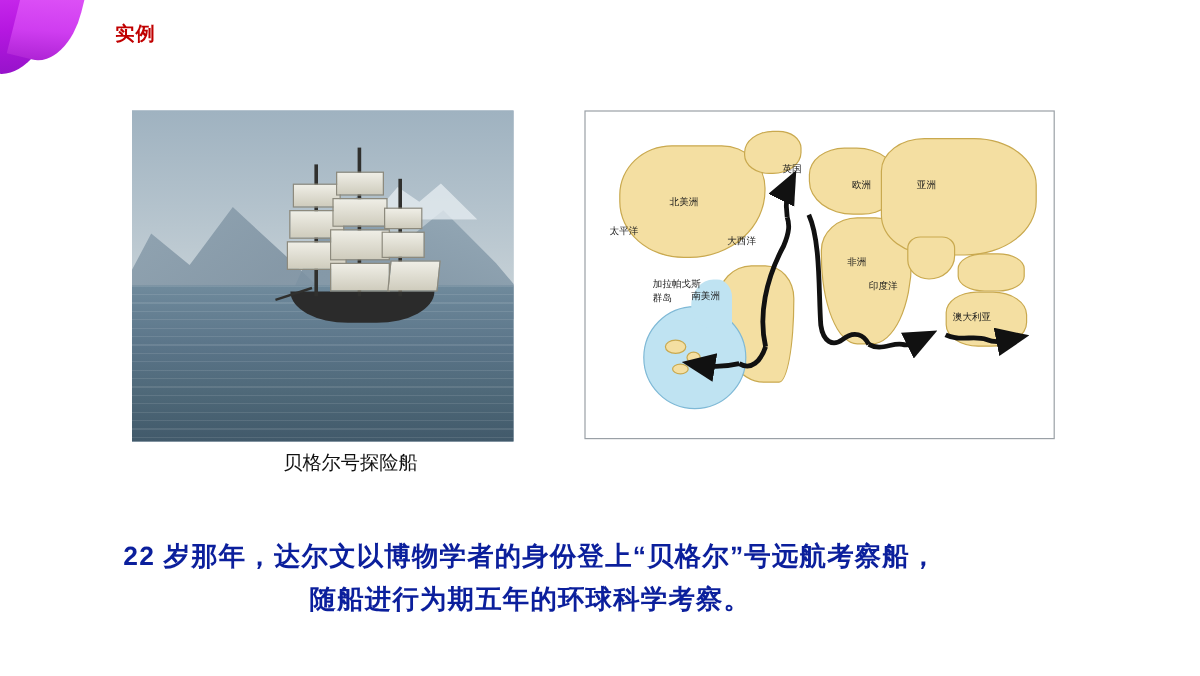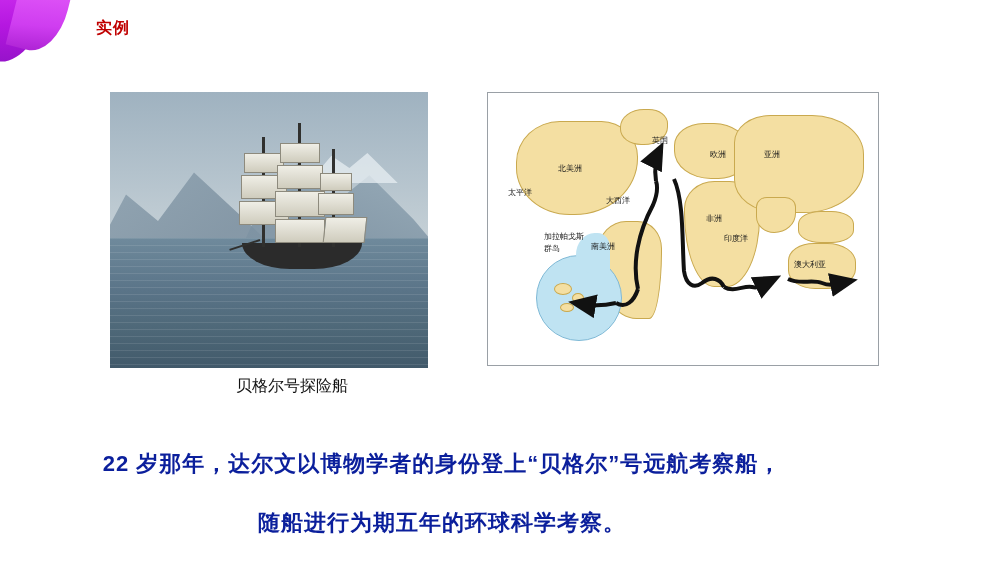--- a/index.html
+++ b/index.html
@@ -189,21 +189,21 @@
     left: 0;
     top: 446px;
     width: 884px;
     text-align: center;
     color: #0b1f9c;
     font-weight: bold;
     font-size: 22px;
     line-height: 36px;
     letter-spacing: 1px;
   }
-  .bottom-text .line2 { display: block; margin-top: 23px; }
+  .bottom-text .line2 { display: block; }
 </style>
 </head>
 <body>
 
 <div class="corner-deco">
   <div class="band-a"></div>
   <div class="band-b"></div>
 </div>
 
 <div class="slide-title">实例</div>
@@ -280,21 +280,21 @@
       <div class="ocean-label" style="left:20px;top:94px;">太平洋</div>
       <div class="cont-label" style="left:70px;top:70px;">北美洲</div>
       <div class="cont-label" style="left:164px;top:42px;">英国</div>
       <div class="cont-label" style="left:206px;top:56px;margin-left:16px;">欧洲</div>
       <div class="cont-label" style="left:276px;top:56px;">亚洲</div>
       <div class="ocean-label" style="left:118px;top:102px;">大西洋</div>
       <div class="cont-label" style="left:218px;top:120px;">非洲</div>
       <div class="ocean-label" style="left:236px;top:140px;">印度洋</div>
       <div class="place-label" style="left:56px;top:138px;">加拉帕戈斯</div>
       <div class="place-label" style="left:56px;top:150px;">群岛</div>
-      <div class="cont-label" style="left:103px;top:148px;">南美洲</div>
+      <div class="cont-label" style="left:88px;top:148px;">南美洲</div>
       <div class="cont-label" style="left:306px;top:166px;">澳大利亚</div>
     </div>
   </div>
 
 </div>
 
 <div class="bottom-text">
   <span>22 岁那年，达尔文以博物学者的身份登上“贝格尔”号远航考察船，</span>
   <span class="line2">随船进行为期五年的环球科学考察。</span>
 </div>

